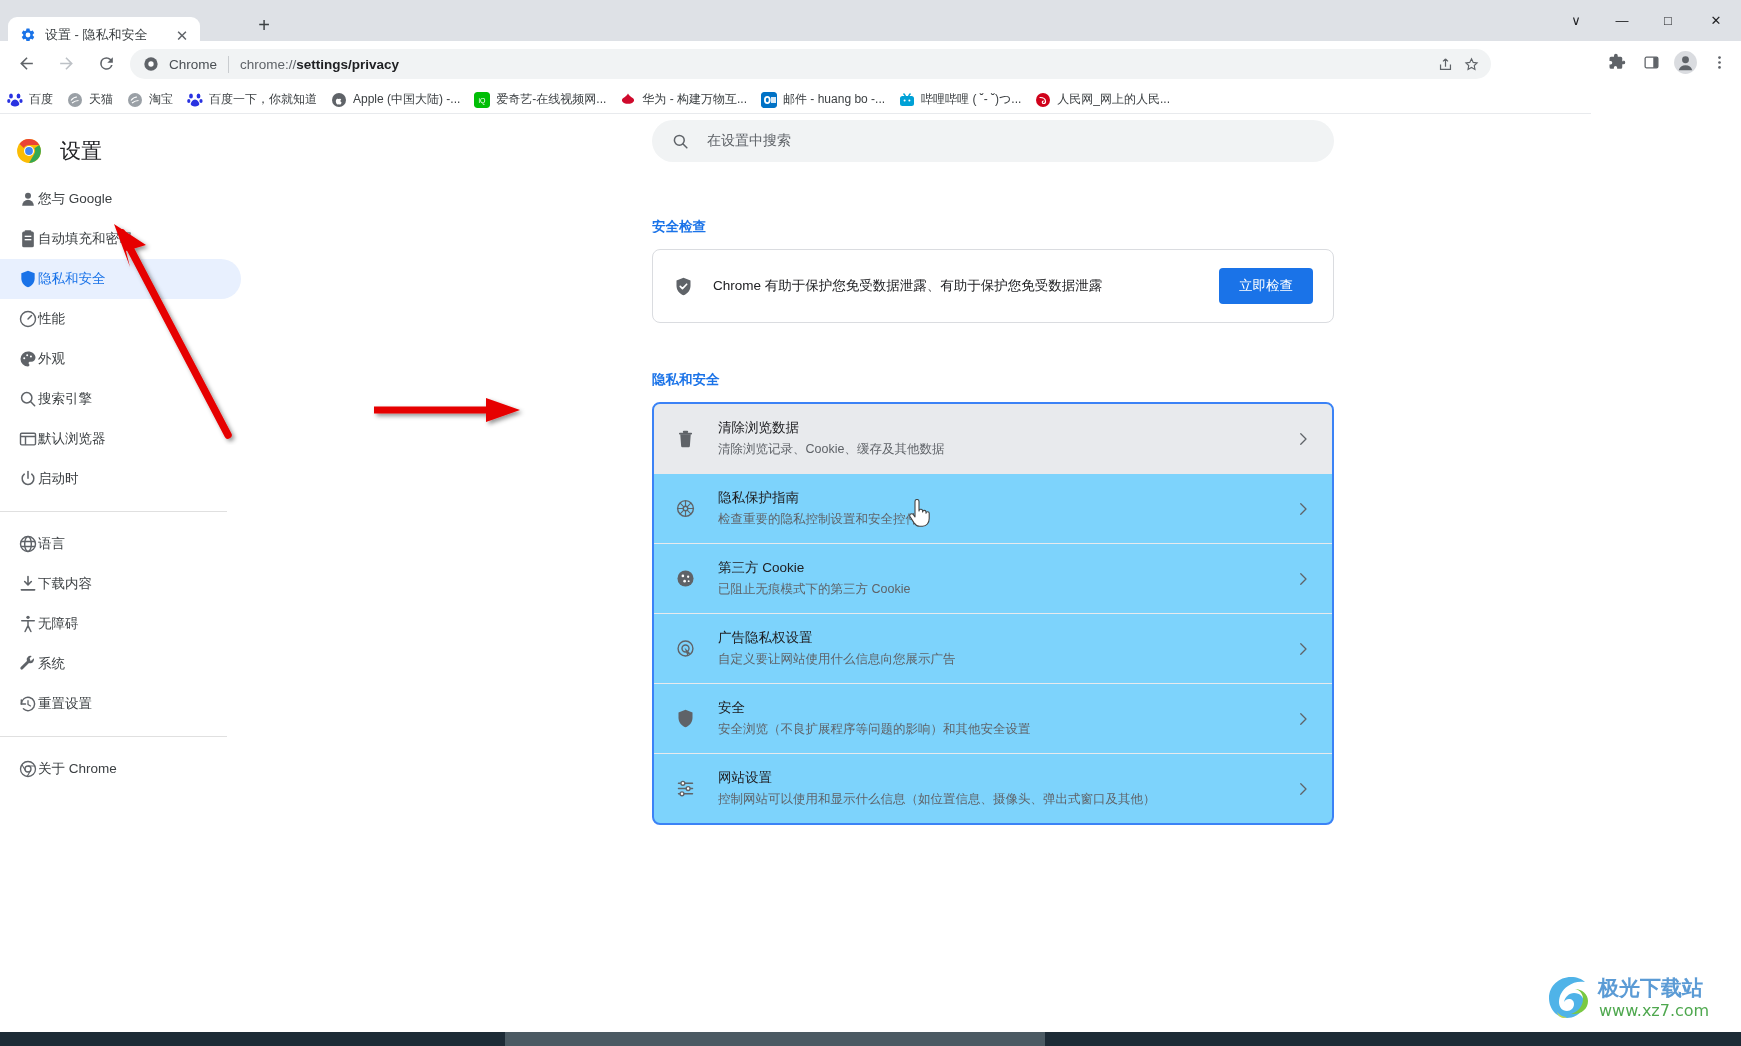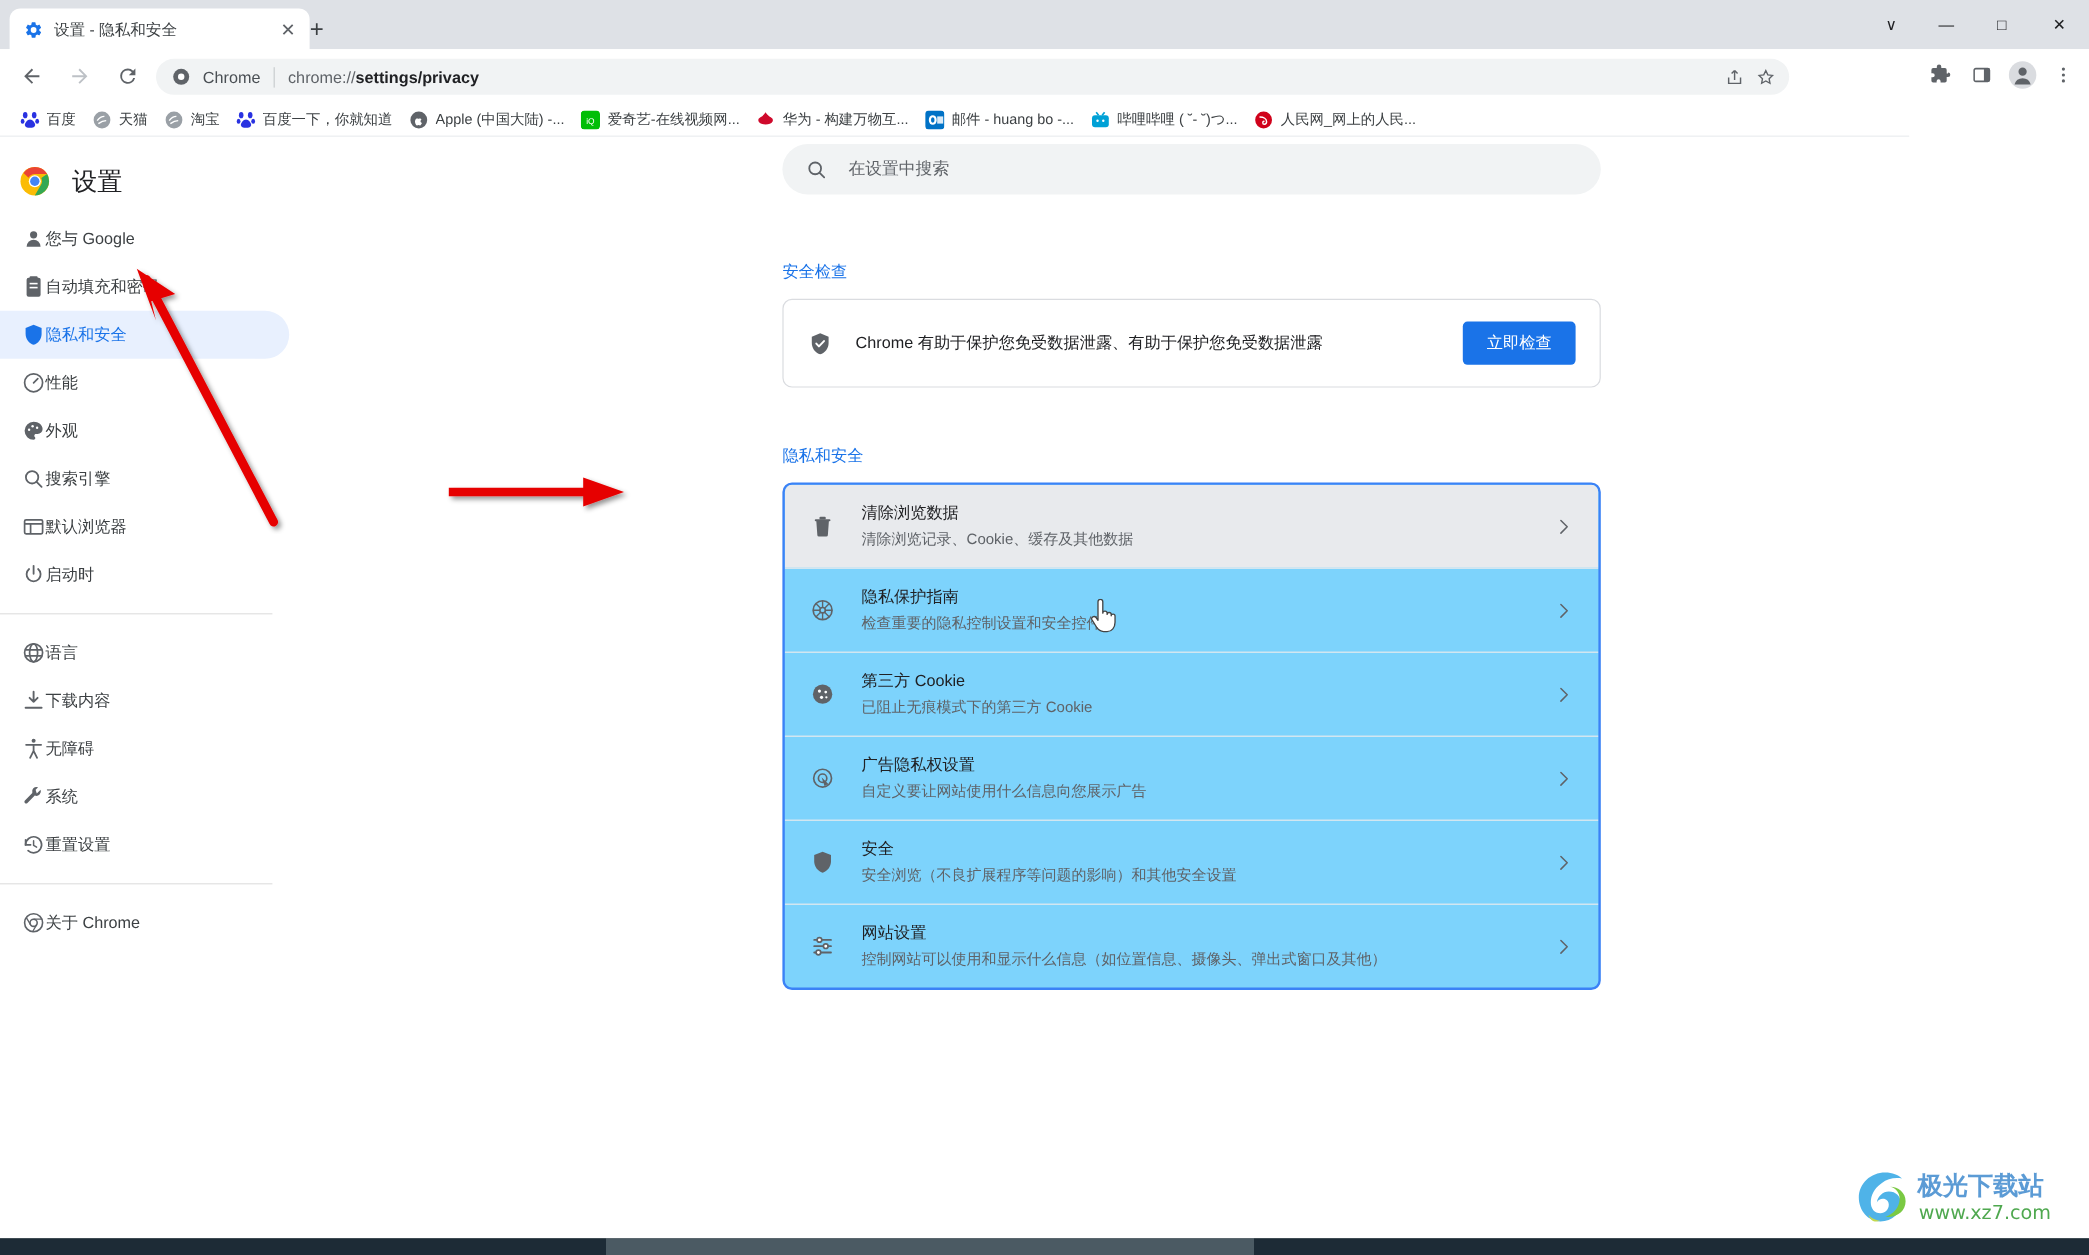--- a/index.html
+++ b/index.html
@@ -9,21 +9,21 @@
     overflow: hidden; background: #fff;
   }
   #root { position: relative; width: 1741px; height: 1046px; }
 
   
   .titlebar {
     position: absolute; left:0; top:0; width:1741px; height:41px;
     background: #dee1e6;
   }
   .tab {
-    position: absolute; left: 8px; top: 7px; width: 250px; height: 36px;
+    position: absolute; left: 8px; top: 17px; width: 192px; height: 36px;
     background: #fff; border-radius: 9px 9px 0 0;
     display: flex; align-items: center; padding: 0 8px 0 12px; gap: 9px;
   }
   .tab-favicon { width: 16px; height: 16px; flex: 0 0 16px; display:block; }
   .tab-title {
     font-size: 13px; color: #3c4043; white-space: nowrap;
     overflow: hidden; text-overflow: ellipsis; flex: 1 1 auto;
   }
   .tab-close {
     width: 20px; height: 20px; flex: 0 0 20px; border-radius: 50%;
@@ -73,21 +73,21 @@
   }
   .tb-right { position: absolute; right: 6px; top: 5px; display: flex; align-items:center; gap: 2px; }
   .tb-btn {
     width: 32px; height: 32px; border-radius: 50%;
     display:flex;align-items:center;justify-content:center;color:#5f6368;
   }
 
   
   .bookmarks {
     position: absolute; left:0; top:86px; width:1591px; height:28px;
-    background:#fff; display:flex; align-items:center; padding-left: 10px;
+    background:#fff; display:flex; align-items:center; 
     border-bottom: 1px solid #e8eaed;
   }
   .bm {
     display:flex; align-items:center; gap:6px; padding: 3px 7px;
     border-radius: 4px; max-width: 165px;
   }
   .bm-ic { width:16px;height:16px;flex:0 0 16px;border-radius:3px;display:block; }
   .bm-lb {
     font-size:12px;color:#3c4043;white-space:nowrap;overflow:hidden;text-overflow:ellipsis;
   }
@@ -122,21 +122,21 @@
   .main { position:absolute; left:245px; top:0; right:0; height:918px; }
   .search-wrap { padding: 6px 0 0 0; display:flex; justify-content:center; }
   .search-box {
     width: 682px; height: 42px; background:#f1f3f4; border-radius: 21px;
     display:flex; align-items:center; padding-left: 19px; gap: 17px;
   }
   .search-ic { width:19px;height:19px;flex:0 0 19px;display:block;color:#5f6368; }
   .search-ph { font-size:14px; color:#5f6368; }
 
   .content { width: 682px; margin: 0 auto; padding-top: 56px; }
-  .sec-title { font-size: 13.5px; color:#1a73e8; margin-bottom: 13px; font-weight:400; }
+  .sec-title { font-size: 13.5px; color:#1a73e8; margin-bottom: 13px; font-weight:700; }
   .card {
     background:#fff; border:1px solid #dadce0; border-radius: 8px; overflow:hidden;
   }
   .sc-row { display:flex; align-items:center; padding: 18px 20px; gap: 19px; }
   .sc-shield { width:21px;height:21px;flex:0 0 21px;display:block; }
   .sc-text { font-size:13.5px;color:#202124;flex:1 1 auto; }
   .sc-btn {
     background:#1a73e8;color:#fff;font-size:13.5px;border:none;border-radius:4px;
     padding: 9px 20px; font-family: inherit; white-space:nowrap;
   }

